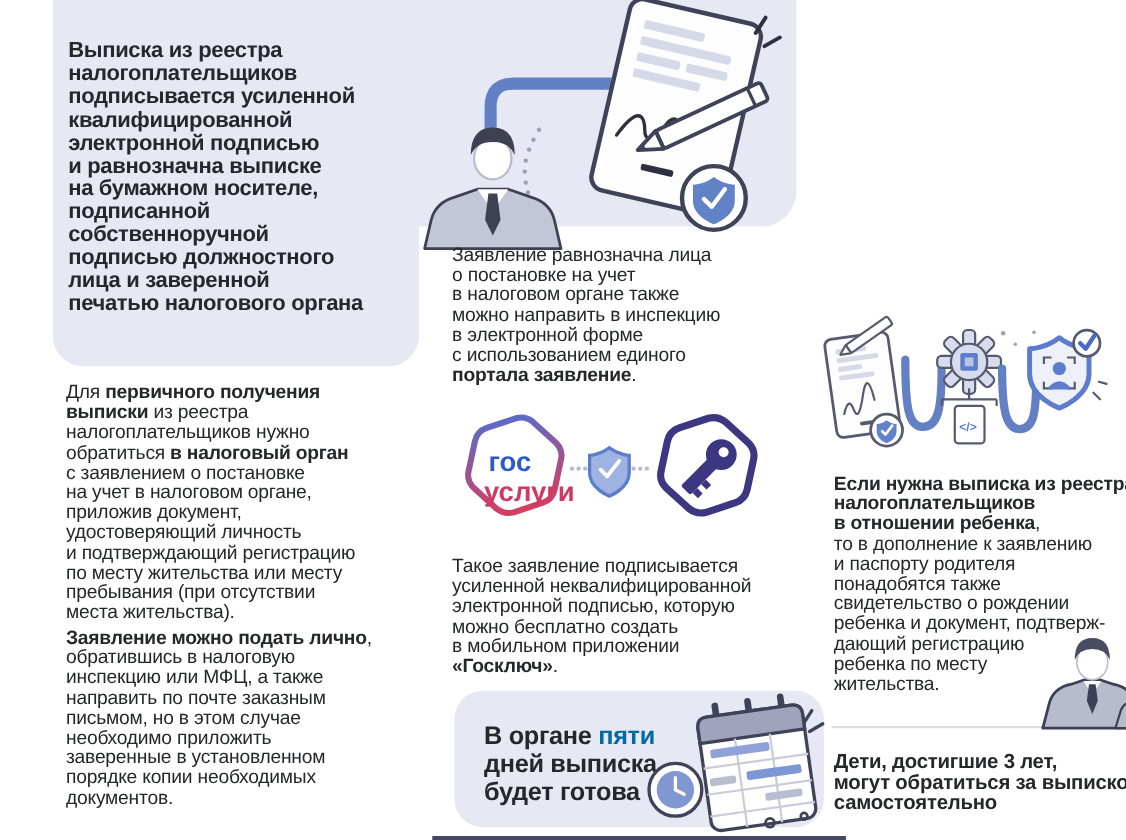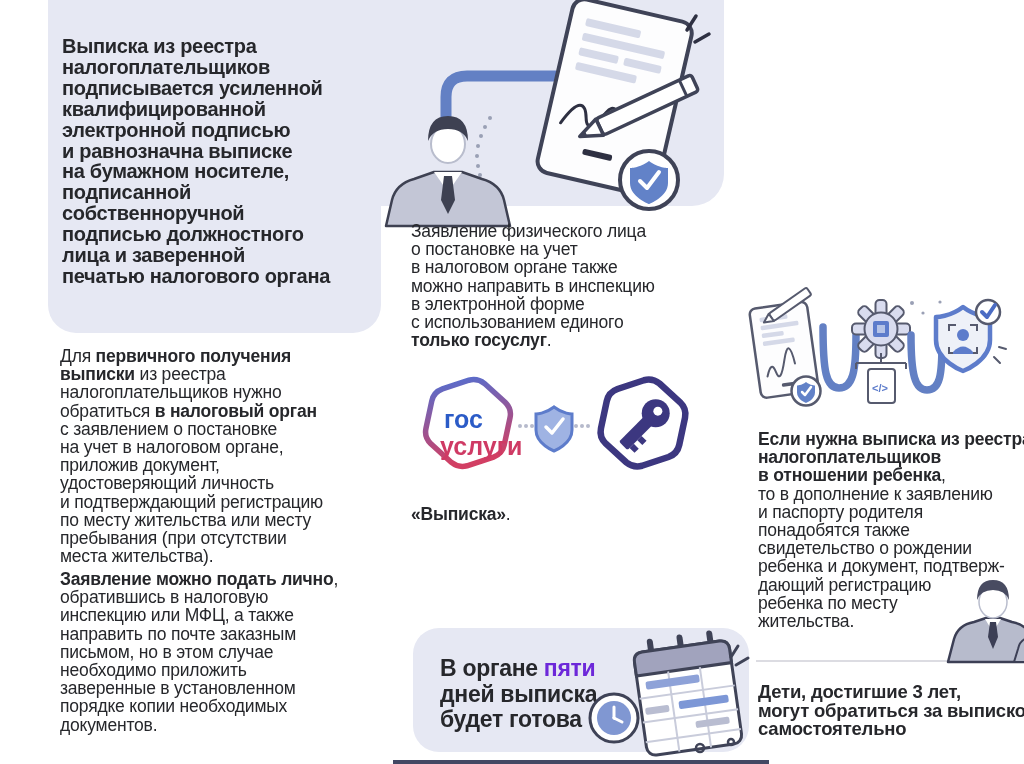--- a/index.html
+++ b/index.html
@@ -100,27 +100,27 @@
     </g>
     <g>
       <path d="M 8 226 L 14 200 Q 18 184 36 179 L 56 172 L 84 172 L 104 179 Q 122 184 126 200 L 132 226 Z" fill="#c3c6d6" stroke="#3e4152" stroke-width="2.5" stroke-linejoin="round"></path>
       <polygon points="56,172 70,192 84,172" fill="#ffffff"></polygon>
       <polygon points="66,176 74,176 77,200 70,214 63,200" fill="#3e4152"></polygon>
       <ellipse cx="70" cy="144" rx="17" ry="19" fill="#ffffff" stroke="#b9bdcd" stroke-width="2"></ellipse>
       <path d="M 50 141 q 0 -25 20 -25 q 20 0 20 25 q -5 -12 -20 -12 q -15 0 -20 12 z" fill="#3e4152"></path>
     </g>
   </svg>
 
-  <div class="txt body-txt" style="left:363px;top:222px;width:322px;"><span>Заявление физического лица
+  <div class="txt body-txt" style="left:363px;top:222px;width:322px;"><span>Заявление равнозначна лица
 о постановке на учет
 в налоговом органе также
 можно направить в инспекцию
 в электронной форме
 с использованием единого
-</span><span class="b">только госуслуг</span><span>.</span></div>
+</span><span class="b">портала заявление</span><span>.</span></div>
 
   <svg style="left:360px;top:370px;" width="290" height="110" viewBox="0 0 290 110">
     <defs>
       <linearGradient id="ggrad" x1="0" y1="0" x2="0.4" y2="1">
         <stop offset="0" stop-color="#4a72d8"></stop>
           <stop offset="1" stop-color="#d23f63"></stop>
       </linearGradient>
       <path id="hexp" d="M 52 11 Q 60 7 68 11 L 92 25 Q 100 30 100 39 L 100 67 Q 100 76 92 81 L 68 95 Q 60 99 52 95 L 28 81 Q 20 76 20 67 L 20 39 Q 20 30 28 25 Z"></path>
     </defs>
     <g>
@@ -147,21 +147,26 @@
       <g transform="rotate(45,235,56)">
         <circle cx="235" cy="38" r="14" fill="#3c3780"></circle>
         <circle cx="235" cy="35" r="4.5" fill="#ffffff"></circle>
         <rect x="229" y="48" width="12" height="36" rx="2" fill="#3c3780"></rect>
         <rect x="241" y="64" width="7" height="6" fill="#3c3780"></rect>
         <rect x="241" y="75" width="7" height="6" fill="#3c3780"></rect>
       </g>
     </g>
   </svg>
 
-  <div class="txt body-txt" style="left:363px;top:505px;width:332px;"><span class="b">«Выписка»</span><span>.</span></div>
+  <div class="txt body-txt" style="left:363px;top:505px;width:332px;"><span>Такое заявление подписывается
+усиленной неквалифицированной
+электронной подписью, которую
+можно бесплатно создать
+в мобильном приложении
+</span><span class="b">«Госключ»</span><span>.</span></div>
 
 
   <svg style="left:695px;top:295px;" width="260" height="125" viewBox="0 0 260 125">
     <g transform="translate(40,55) rotate(-8)">
       <rect x="-28" y="-45" width="58" height="90" rx="6" fill="#fdfdfe" stroke="#565a6e" stroke-width="2.5"></rect>
       <g fill="#d5d9e8">
         <rect x="-19" y="-35" width="28" height="4.5" rx="1.5"></rect>
         <rect x="-19" y="-27" width="38" height="4.5" rx="1.5"></rect>
         <rect x="-19" y="-19" width="22" height="4.5" rx="1.5"></rect>
         <rect x="-19" y="-11" width="32" height="4.5" rx="1.5"></rect>
@@ -230,21 +235,21 @@
 в отношении ребенка</span><span>,
 то в дополнение к заявлению
 и паспорту родителя
 понадобятся также
 свидетельство о рождении
 ребенка и документ, подтверж-
 дающий регистрацию
 ребенка по месту
 жительства.</span></div>
 
-  <div class="txt deadline" style="left:392px;top:656px;width:245px;"><span class="b">В органе </span><span class="b" style="color: #6d28d9;">пяти</span><span class="b">
+  <div class="txt deadline" style="left:392px;top:656px;width:245px;"><span class="b">В органе </span><span class="b" style="color: #0369a1;">пяти</span><span class="b">
 дней выписка
 будет готова</span></div>
   <svg style="left:540px;top:630px;" width="170" height="130" viewBox="0 0 170 130">
     <g transform="translate(100,68) rotate(-8)">
       <g fill="#3f4357">
         <rect x="-33" y="-64" width="6" height="16" rx="3"></rect>
         <rect x="-3" y="-64" width="6" height="16" rx="3"></rect>
         <rect x="27" y="-64" width="6" height="16" rx="3"></rect>
       </g>
       <rect x="-48" y="-52" width="96" height="104" rx="9" fill="#ffffff" stroke="#3f4357" stroke-width="3"></rect>

